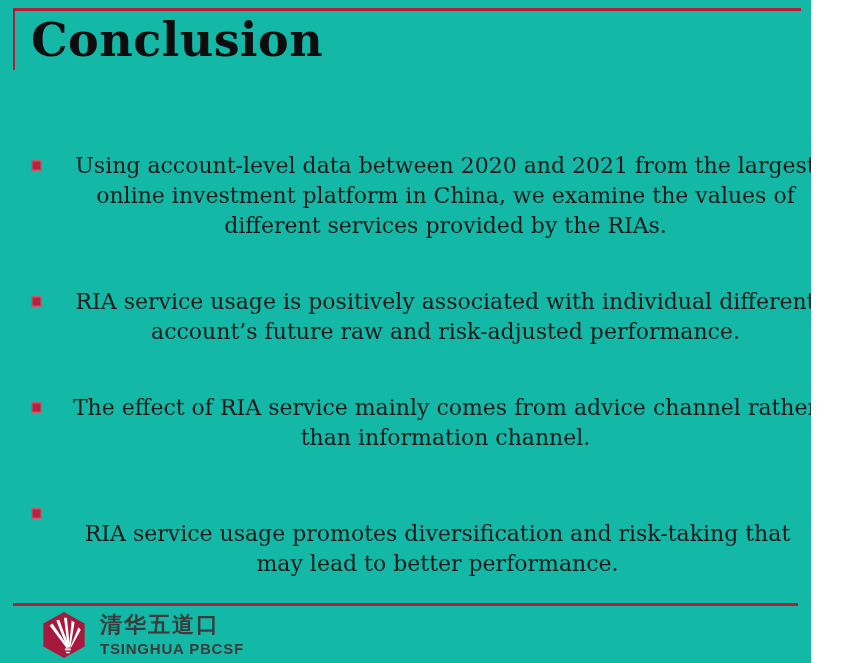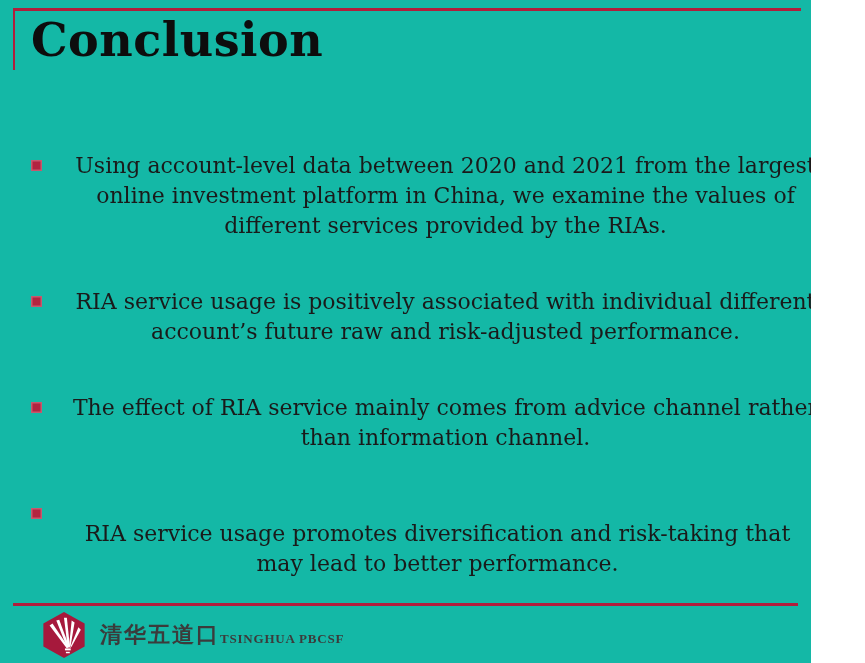--- a/index.html
+++ b/index.html
@@ -90,36 +90,35 @@
     align-items: center;
   }
   .logo-hex {
     width: 48px;
     height: 48px;
     display: block;
   }
   .logo-text {
     margin-left: 12px;
     display: flex;
-    flex-direction: row;
+    flex-direction: column;
     justify-content: center;
-    align-items: flex-end;
   }
   .logo-cn {
     font-family: "DejaVu Sans", sans-serif;
     font-size: 22px;
     font-weight: bold;
     color: #3b3b3b;
     line-height: 1.1;
     letter-spacing: 2px;
     white-space: nowrap;
   }
   .logo-en {
-    font-family: Liberation Serif, serif;
-    font-size: 13px;
+    font-family: Liberation Sans, sans-serif;
+    font-size: 15px;
     font-weight: bold;
     color: #3b3b3b;
     letter-spacing: 0.8px;
     margin-top: 2px;
     white-space: nowrap;
   }
 </style>
 </head>
 <body>
 

